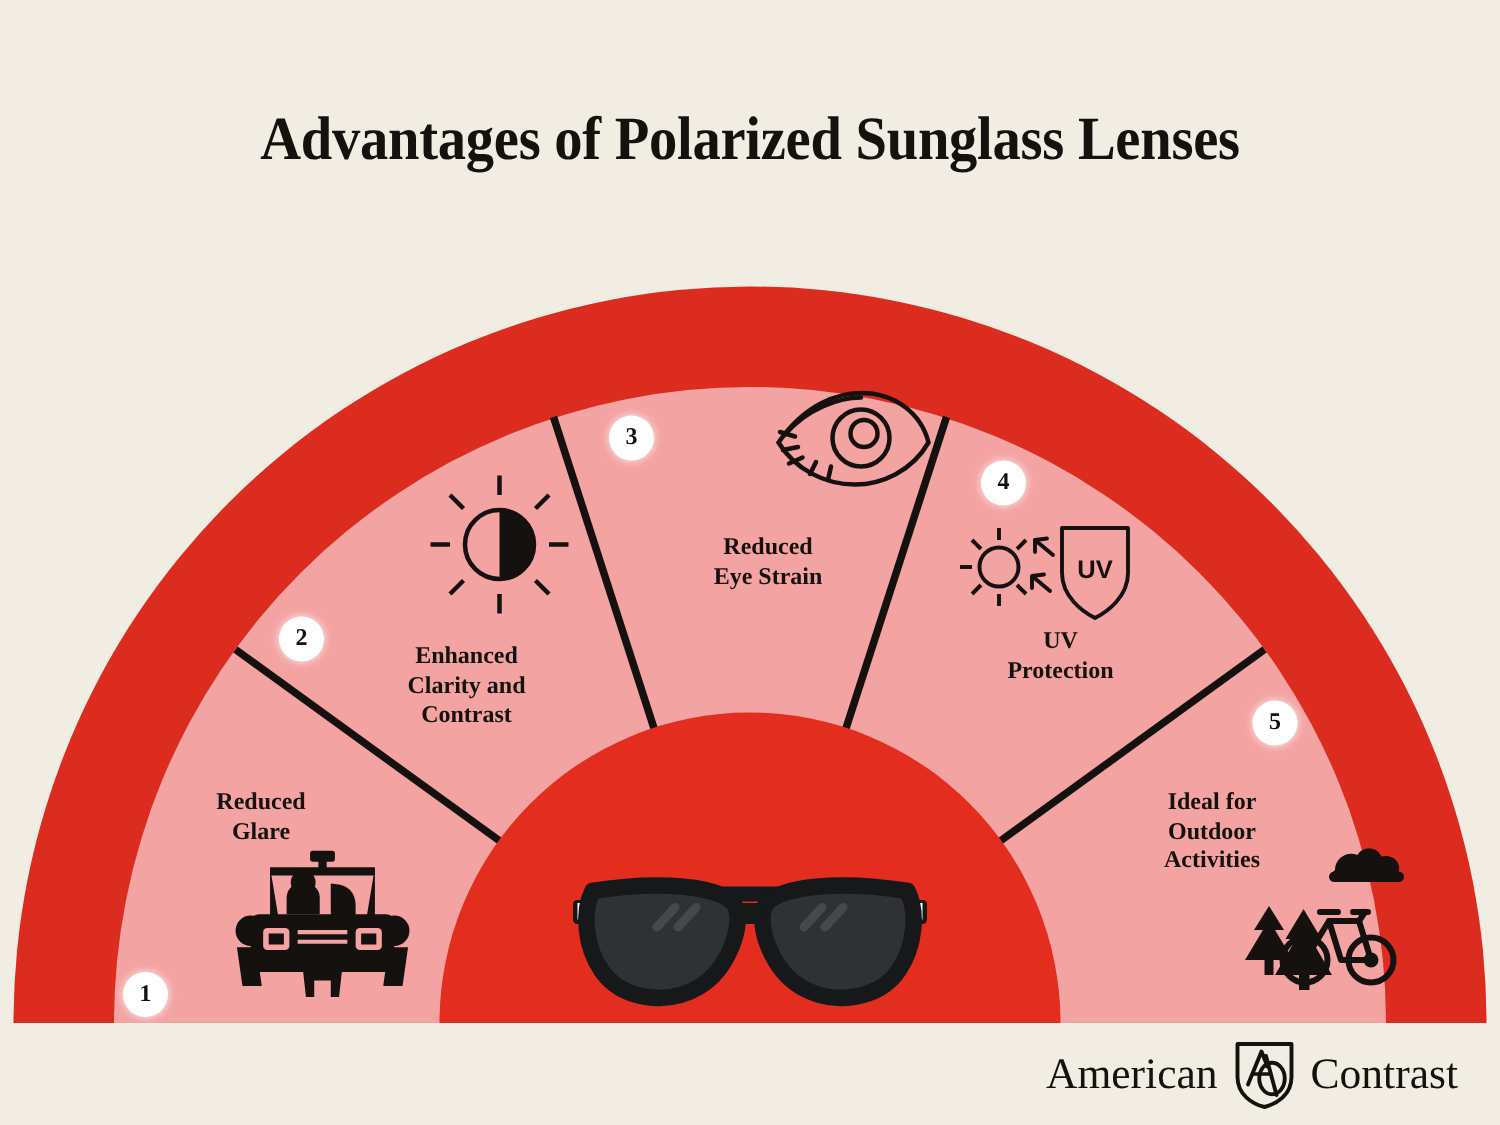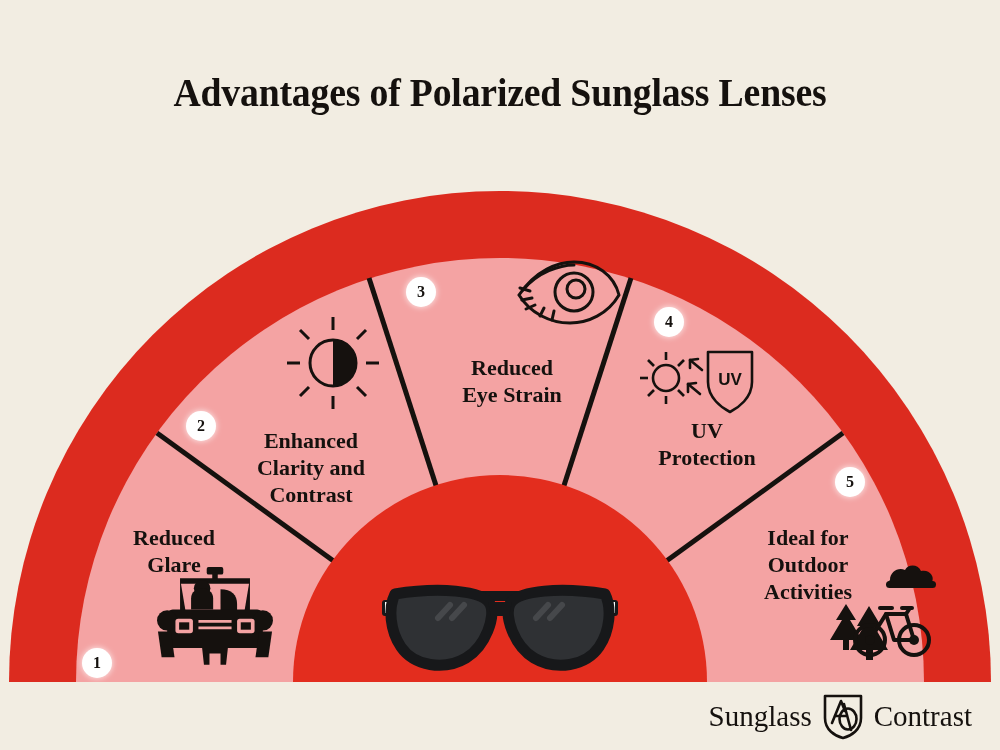--- a/index.html
+++ b/index.html
@@ -49,21 +49,21 @@
     height: 750px;
   }
 
   .diagram svg { display: block; }
 
   
   .seg-label {
     position: absolute;
     font-family: "Liberation Serif", "DejaVu Serif", serif;
     font-weight: bold;
-    font-size: 22px;
+    font-size: 16px;
     line-height: 1.22;
     color: #15110E;
     text-align: center;
     white-space: pre-line;
     pointer-events: none;
   }
 
   .seg1 { left: 88px;  top: 525px; width: 172px; }
   .seg2 { left: 222px; top: 428px; width: 178px; }
   .seg3 { left: 418px; top: 355px; width: 188px; }
@@ -324,21 +324,21 @@
 Activities</div>
 
 <div class="badge b1">1</div>
 <div class="badge b2">2</div>
 <div class="badge b3">3</div>
 <div class="badge b4">4</div>
 <div class="badge b5">5</div>
 
 <div class="bottom-bar">
   <div class="brand">
-    <span>Sunglass</span>
+    <span>American</span>
     <svg class="brand-shield" width="44" height="48" viewBox="0 0 44 48">
       <path d="M4 4 L40 4 L40 26 C40 38 30 44 22 46 C14 44 4 38 4 26 Z" fill="none" stroke="#15110E" stroke-width="2.6" stroke-linejoin="round"></path>
       <path d="M11 31 L20 9 L24 19" fill="none" stroke="#15110E" stroke-width="2.6" stroke-linecap="round" stroke-linejoin="round"></path>
       <path d="M14 24 L25 24" fill="none" stroke="#15110E" stroke-width="2.4" stroke-linecap="round"></path>
       <ellipse cx="27" cy="27" rx="8.5" ry="10.5" fill="none" stroke="#15110E" stroke-width="2.6"></ellipse>
       <path d="M23 12 L30 38" fill="none" stroke="#15110E" stroke-width="2.6" stroke-linecap="round"></path>
     </svg>
     <span>Contrast</span>
   </div>
 </div>

